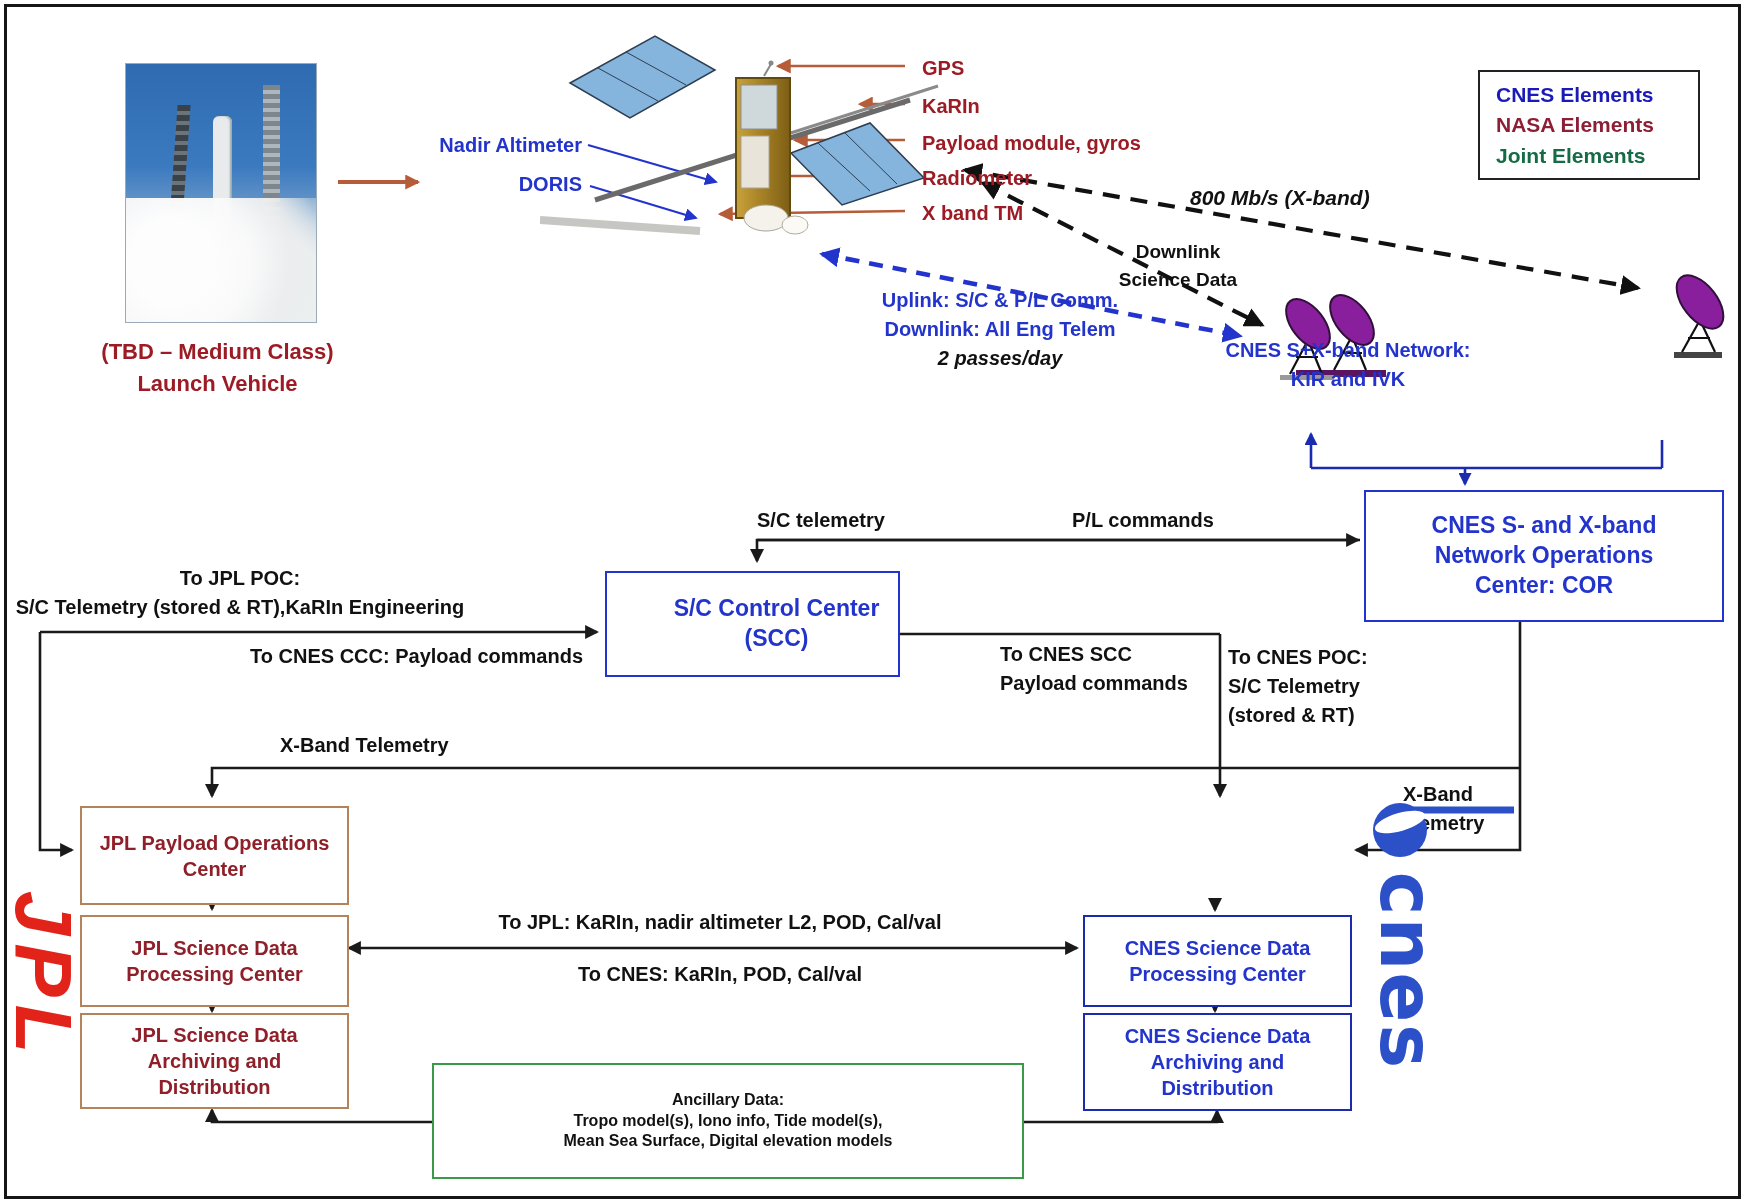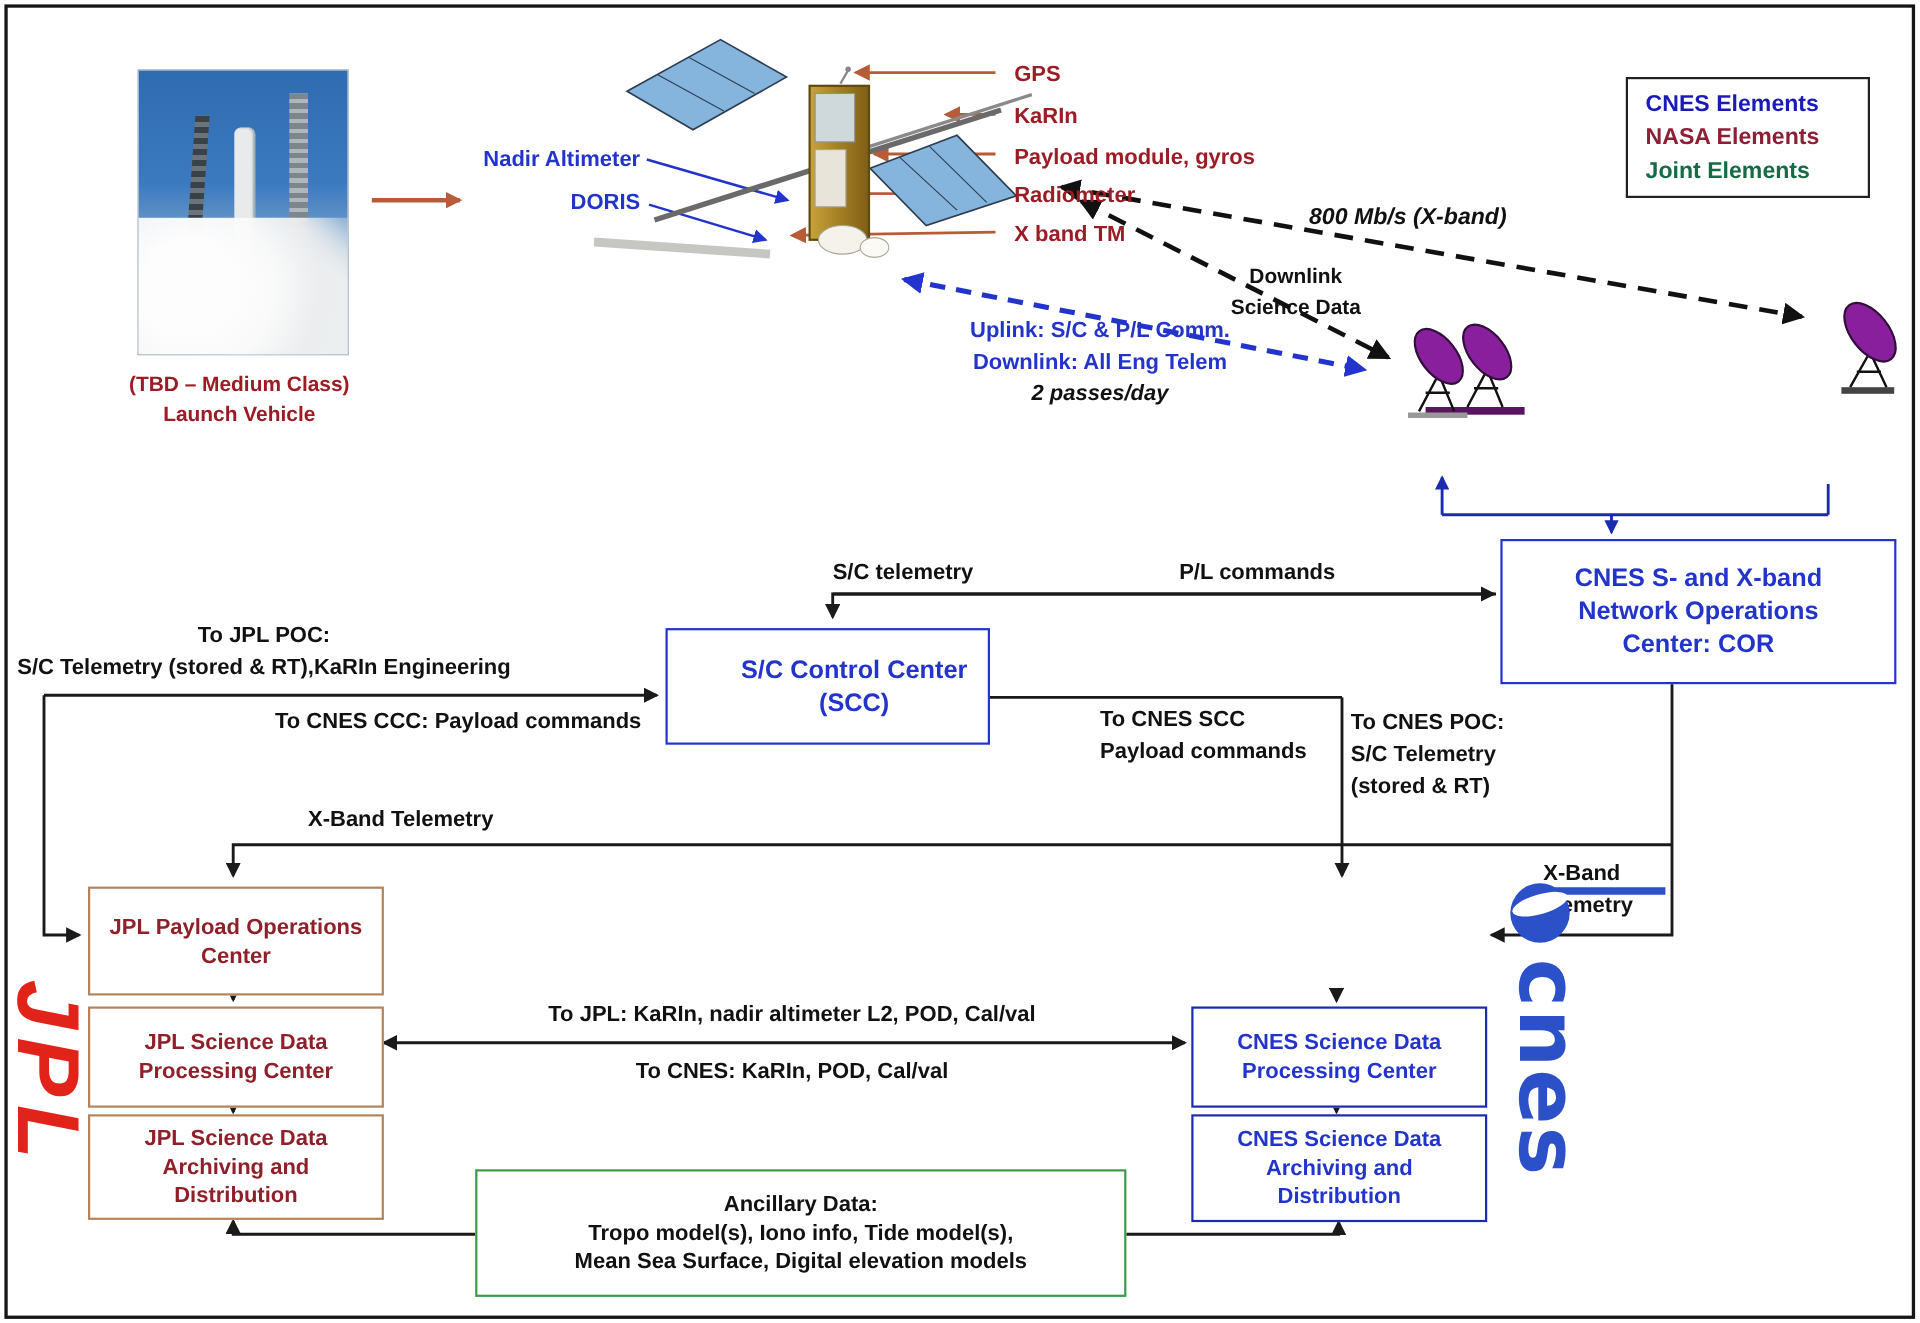--- a/index.html
+++ b/index.html
@@ -18,21 +18,21 @@
   .red{color:#9c1b24;}
   .blue{color:#2334cc;}
   .it{font-style:italic;}
   .ctr{text-align:center;}
   .rt{text-align:right;}
   .box{position:absolute;background:#fff;display:flex;align-items:center;justify-content:center;
        text-align:center;white-space:pre-line;font-weight:bold;line-height:1.3;}
   .bblue{border:2.5px solid #2334cc;color:#2334cc;font-size:23px;}
   .bjpl {border:2.5px solid #b5835a;color:#8f1f28;font-size:20px;}
   .bcnes{border:2px solid #1b2bb0;color:#2334cc;font-size:20px;}
-  .banc {border:2.5px solid #3a9a48;color:#111;font-size:20px;}
+  .banc {border:2.5px solid #3a9a48;color:#111;font-size:16px;}
   #legend{position:absolute;left:1478px;top:70px;width:222px;height:110px;border:2.5px solid #222;
           background:#fff;padding:8px 0 0 16px;box-sizing:border-box;}
   #legend div{font-weight:bold;font-size:21px;line-height:1.45;}
   .lg-cnes{color:#1a1ab8;}.lg-nasa{color:#8c1f35;}.lg-joint{color:#156b45;}
   
   #photo{position:absolute;left:125px;top:63px;width:190px;height:258px;
          background:linear-gradient(180deg,#2e6bb0 0%,#3c7ac0 40%,#6f9cc8 58%,#c8cdc8 78%,#cfcac2 100%);
          overflow:hidden;border:1px solid #9ab;}
   #photo .towerL{position:absolute;left:24%;top:16%;width:7%;height:62%;
          background:repeating-linear-gradient(180deg,#3a4248 0 6px,#6a747c 6px 10px);transform:skewX(-4deg);}
@@ -122,21 +122,21 @@
     <path class="lbl2" d="M590,186 L696,218" marker-end="url(#mkBs)"></path>
   </svg>
 
   <div id="photo">
     <div class="towerL"></div>
     <div class="towerR"></div>
     <div class="rocket"></div>
     <div class="flame"></div>
     <div class="smoke"></div>
   </div>
-  <div class="lbl red ctr" style="left:95px;top:336px;width:245px;font-size:19px;">(TBD – Medium Class)
+  <div class="lbl red ctr" style="left:95px;top:336px;width:245px;font-size:22px;">(TBD – Medium Class)
 Launch Vehicle</div>
 
   <svg style="position:absolute;left:540px;top:28px;" width="420" height="215" viewBox="0 0 420 215">
     <defs>
       <linearGradient id="gold" x1="0" y1="0" x2="1" y2="0">
         <stop offset="0" stop-color="#c9a23a"></stop>
           <stop offset="0.55" stop-color="#a07c22"></stop>
           <stop offset="1" stop-color="#7d5e16"></stop>
       </linearGradient>
     </defs>
@@ -191,20 +191,22 @@
     <path d="M48,48 L30,80 M48,48 L63,80 M36,66 L58,66" stroke="#111" stroke-width="2.2" fill="none"></path>
     <ellipse cx="48" cy="30" rx="17" ry="31" fill="#8a1f9e" stroke="#30103a" stroke-width="2" transform="rotate(-38 48 30)"></ellipse>
   </svg>
 
   <div class="lbl it" style="left:1190px;top:183px;font-size:21px;">800 Mb/s (X-band)</div>
   <div class="lbl ctr" style="left:1108px;top:238px;width:140px;font-size:19px;">Downlink
 Science Data</div>
   <div class="lbl blue ctr" style="left:855px;top:286px;width:290px;">Uplink: S/C &amp; P/L Comm.
 Downlink: All Eng Telem</div>
   <div class="lbl it ctr" style="left:855px;top:344px;width:290px;">2 passes/day</div>
+  <div class="lbl blue ctr" style="left:1198px;top:336px;width:300px;">CNES  S+X-band Network:
+KIR and IVK</div>
 
   <div class="lbl" style="left:757px;top:506px;">S/C telemetry</div>
   <div class="lbl" style="left:1072px;top:506px;">P/L commands</div>
   <div class="lbl" style="left:250px;top:642px;">To CNES CCC: Payload  commands</div>
   <div class="lbl ctr" style="left:5px;top:564px;width:470px;">To JPL POC:
 S/C Telemetry (stored &amp; RT),KaRIn  Engineering</div>
   <div class="lbl" style="left:1000px;top:640px;">To CNES SCC
 Payload  commands</div>
   <div class="lbl" style="left:1228px;top:643px;">To CNES POC:
 S/C Telemetry

